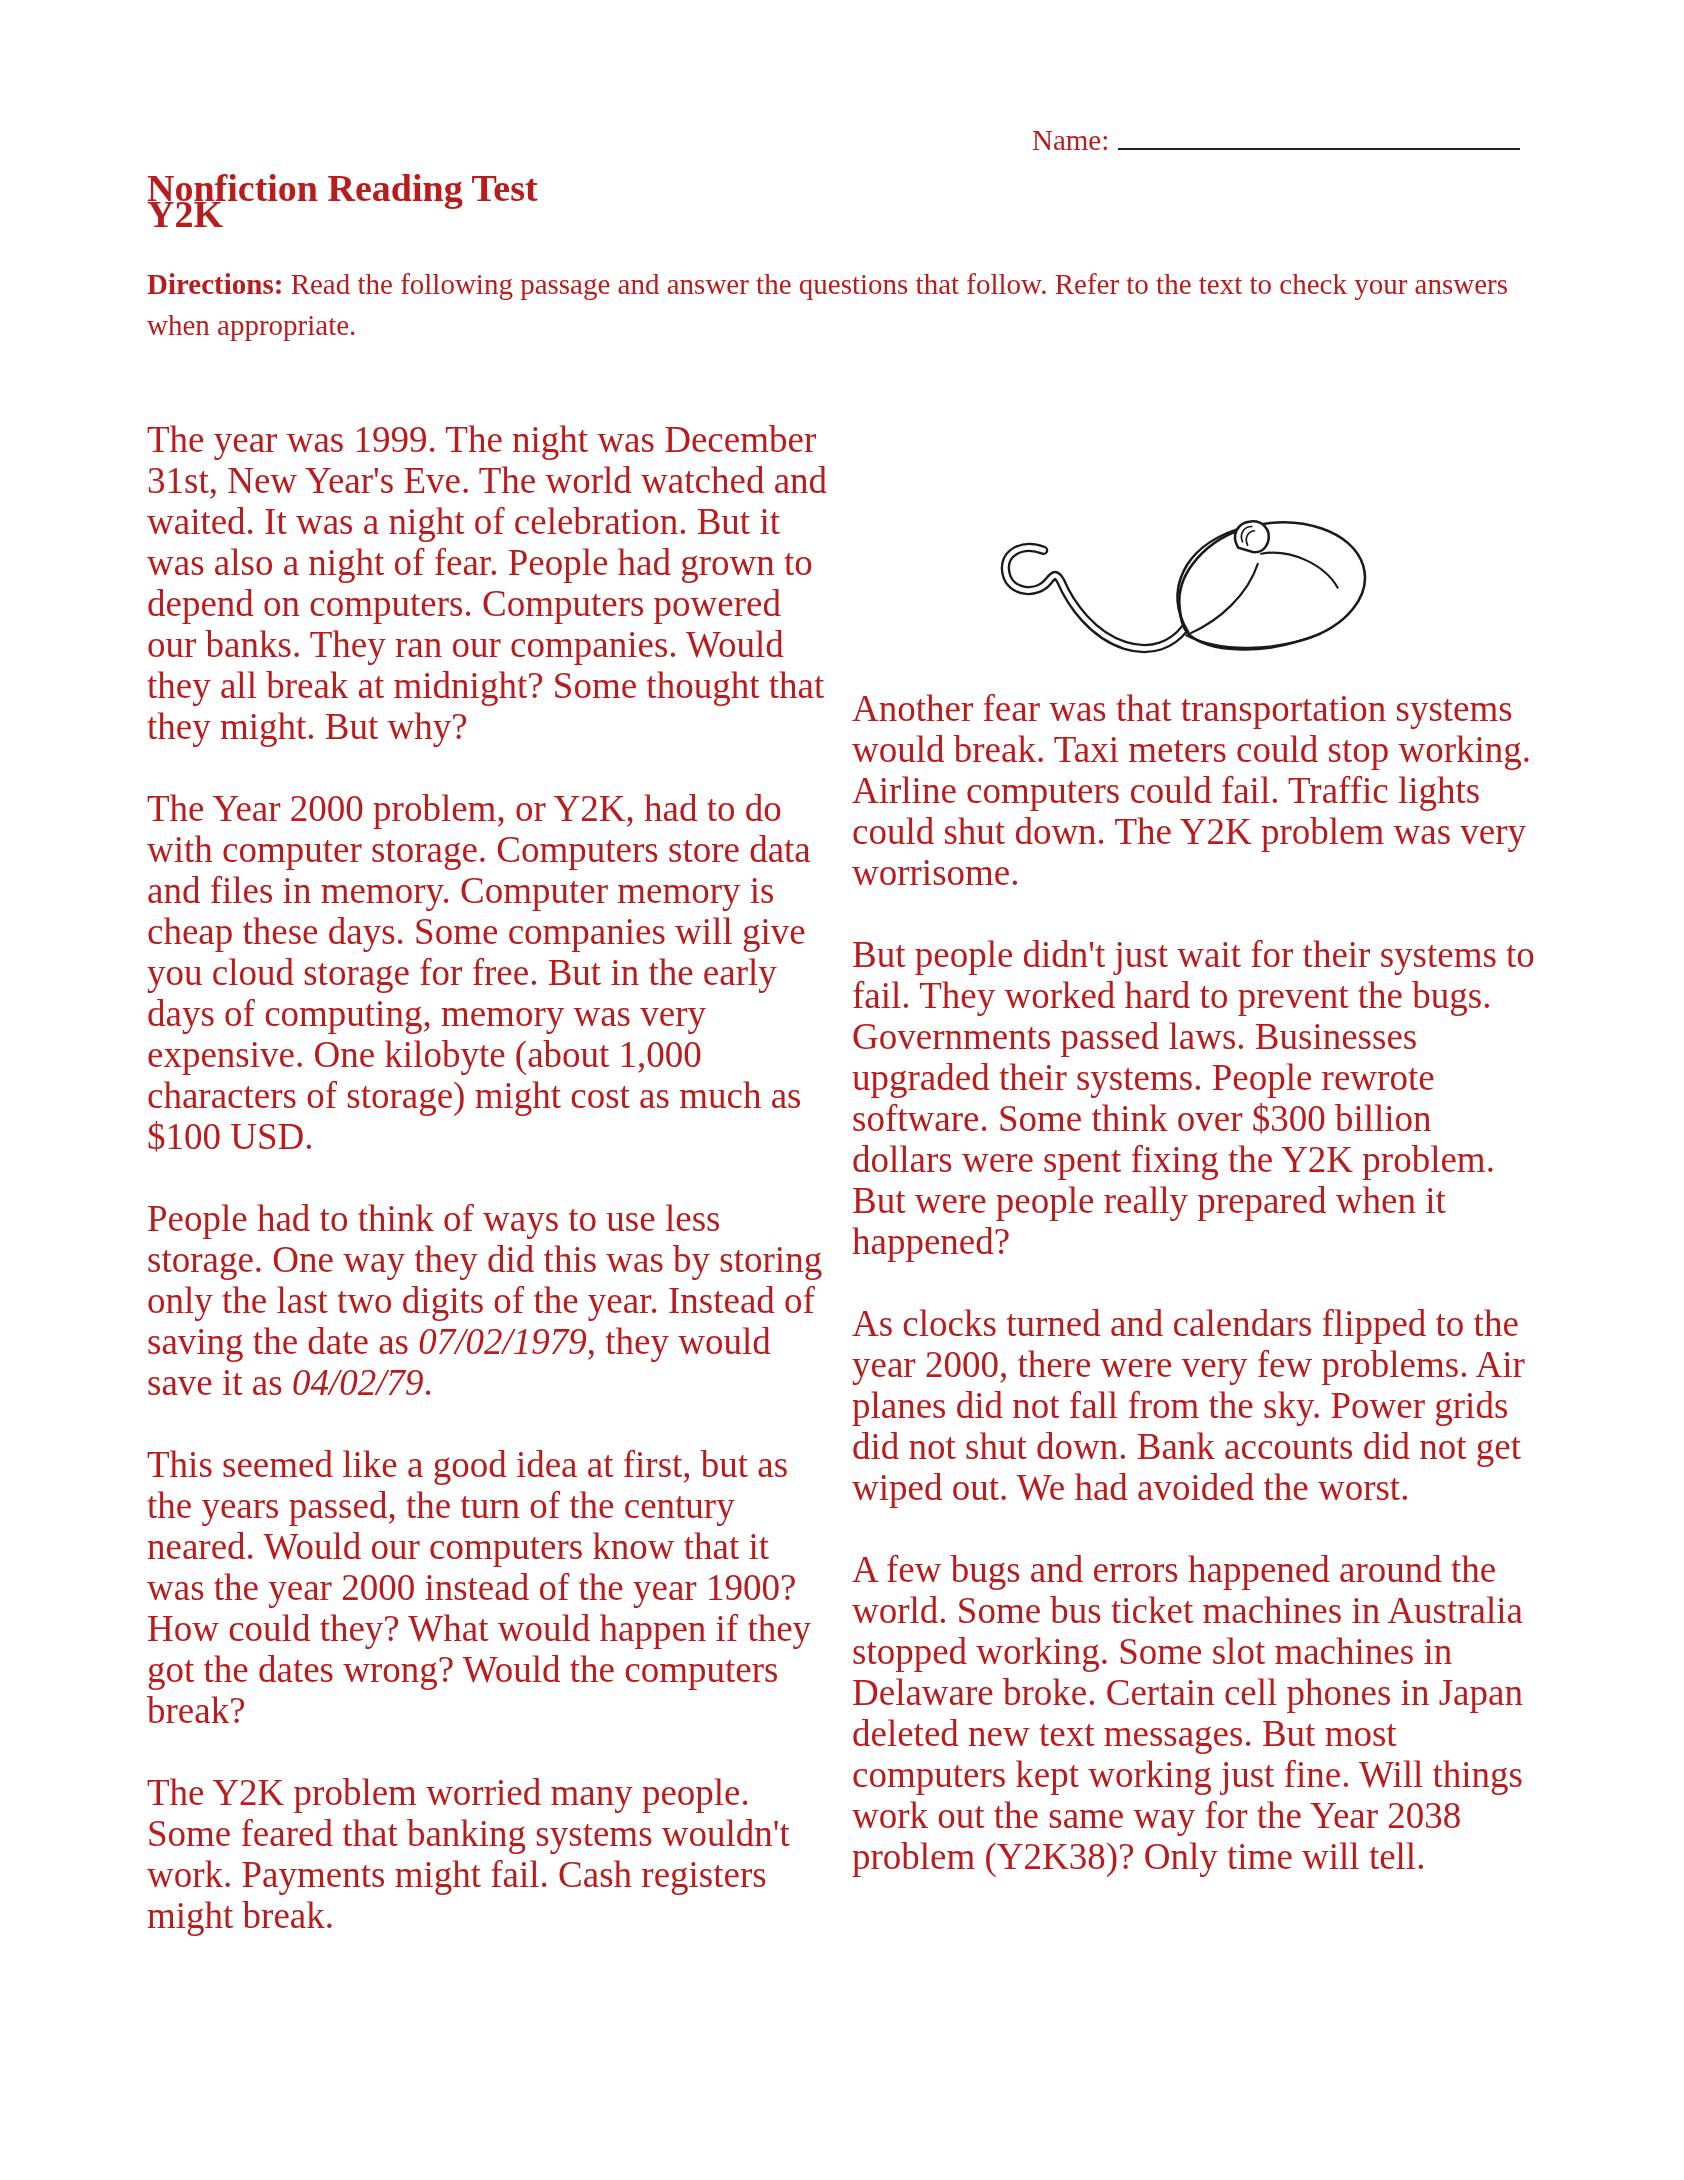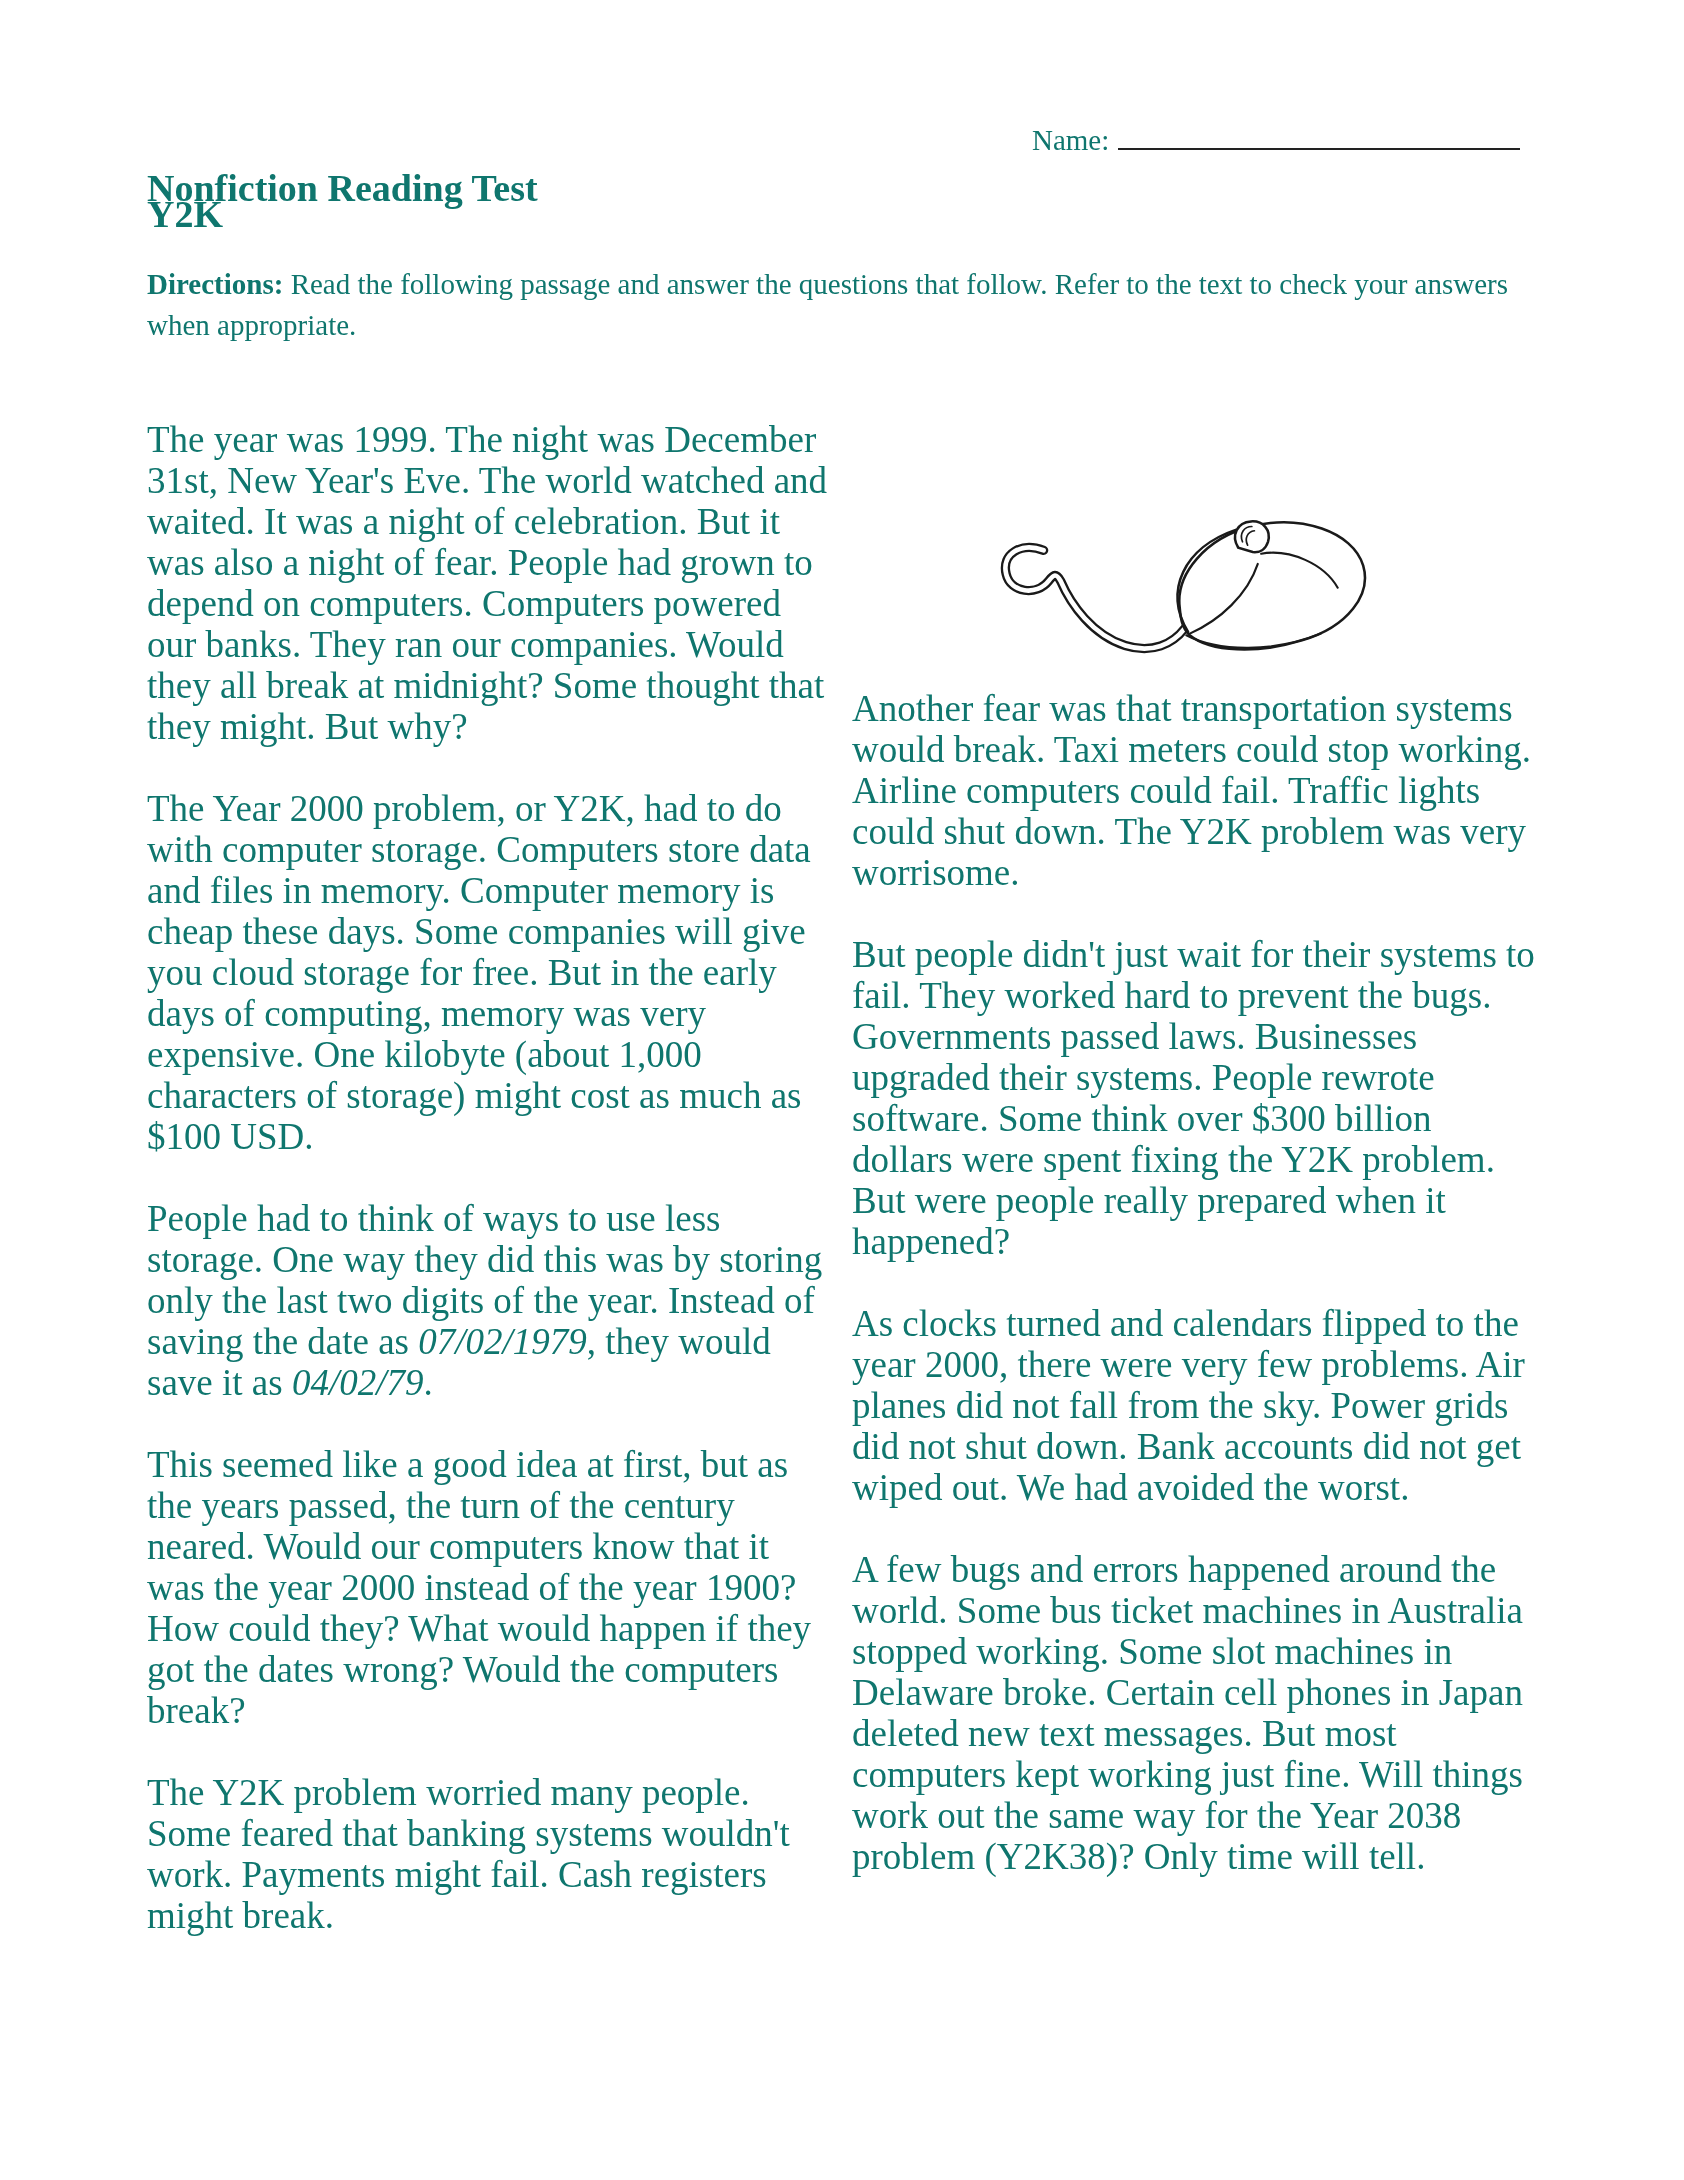--- a/index.html
+++ b/index.html
@@ -1,21 +1,21 @@
 <!DOCTYPE html>
 <html style="font-size:13.6px"><head>
 <meta charset="utf-8">
 <style>
   html, body { margin: 0; padding: 0; background: #ffffff; }
   .page {
     position: relative;
     width: 1604px;
     height: 2181px;
     background: #ffffff;
-    color: #0f766e;
+    color: #b91c1c;
     font-family: "Liberation Serif", "DejaVu Serif", serif;
     overflow: hidden;
   }
   .name-row {
     position: absolute;
     left: 1032px;
     top: 119px;
     font-size: 29px;
     white-space: nowrap;
   }

